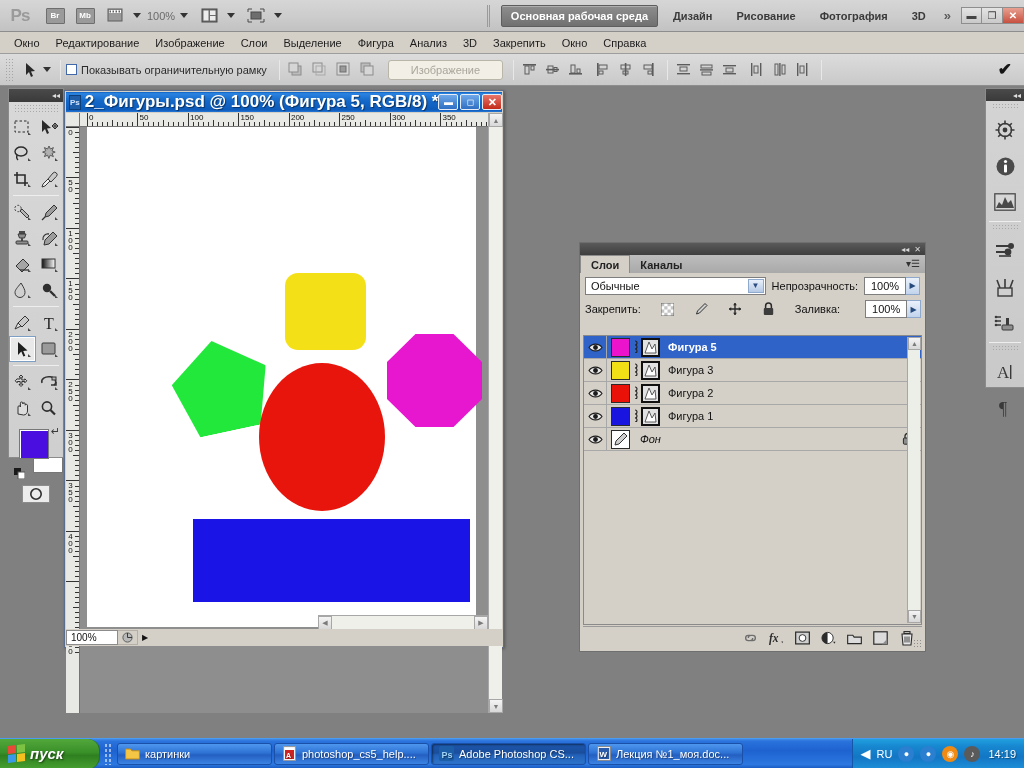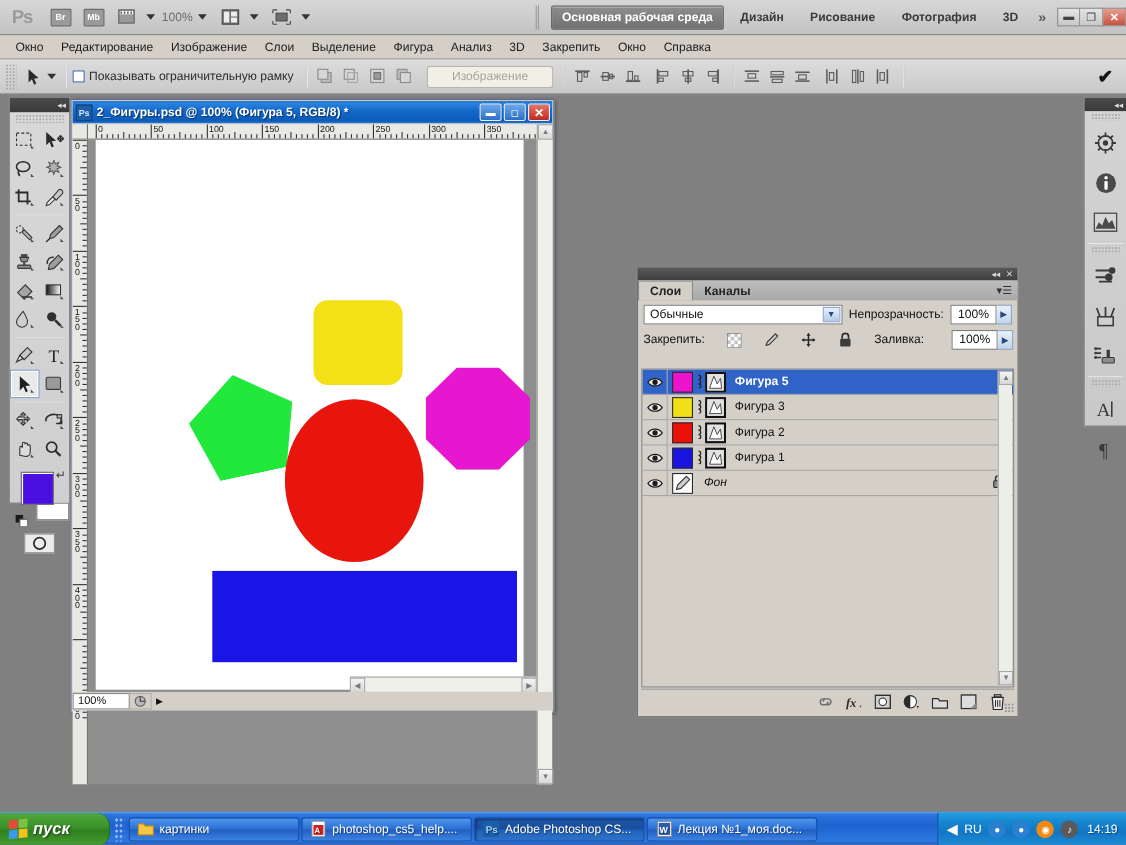--- a/index.html
+++ b/index.html
@@ -113,21 +113,21 @@
     box-shadow: 1px 1px 3px rgba(0,0,0,.35);
   }
   #doctitle {
     height:20px; margin:1px; display:flex; align-items:center;
     background:linear-gradient(to bottom,#0b5fc0 0%,#2b83e0 8%,#1468c8 45%,#0d5bbb 90%,#2878d8 100%);
     color:#fff; padding-left:3px;
   }
   .doc-ico { width:15px;height:15px; background:#1e5ea8; border:1px solid #0d3f7a;
     color:#cfe4ff; font-size:8px; font-weight:bold; display:flex;align-items:center;justify-content:center;
     margin-right:4px;}
-  .doc-name { font-size:11px; font-weight:bold; text-shadow:1px 1px 1px rgba(0,0,0,.5); flex:1; white-space:nowrap;}
+  .doc-name { font-size:17px; font-weight:bold; text-shadow:1px 1px 1px rgba(0,0,0,.5); flex:1; white-space:nowrap;}
   .dwctrl { display:flex; gap:2px; margin-right:2px;}
   .dwbtn { width:20px;height:16px; border:1px solid #e8eef7;
     background:linear-gradient(to bottom,#6ea8e8,#2f6fc4);
     display:flex;align-items:center;justify-content:center; color:#fff; font-size:9px; border-radius:2px;}
   .dwbtn.x { background:linear-gradient(to bottom,#e8756a,#c32a18); font-weight:bold; font-size:11px;}
 
   #rulerH {
     position:absolute; left:15px; top:22px; width:408px; height:14px;
     background:#e8e8e4; border-bottom:1px solid #747474; overflow:hidden;
   }

